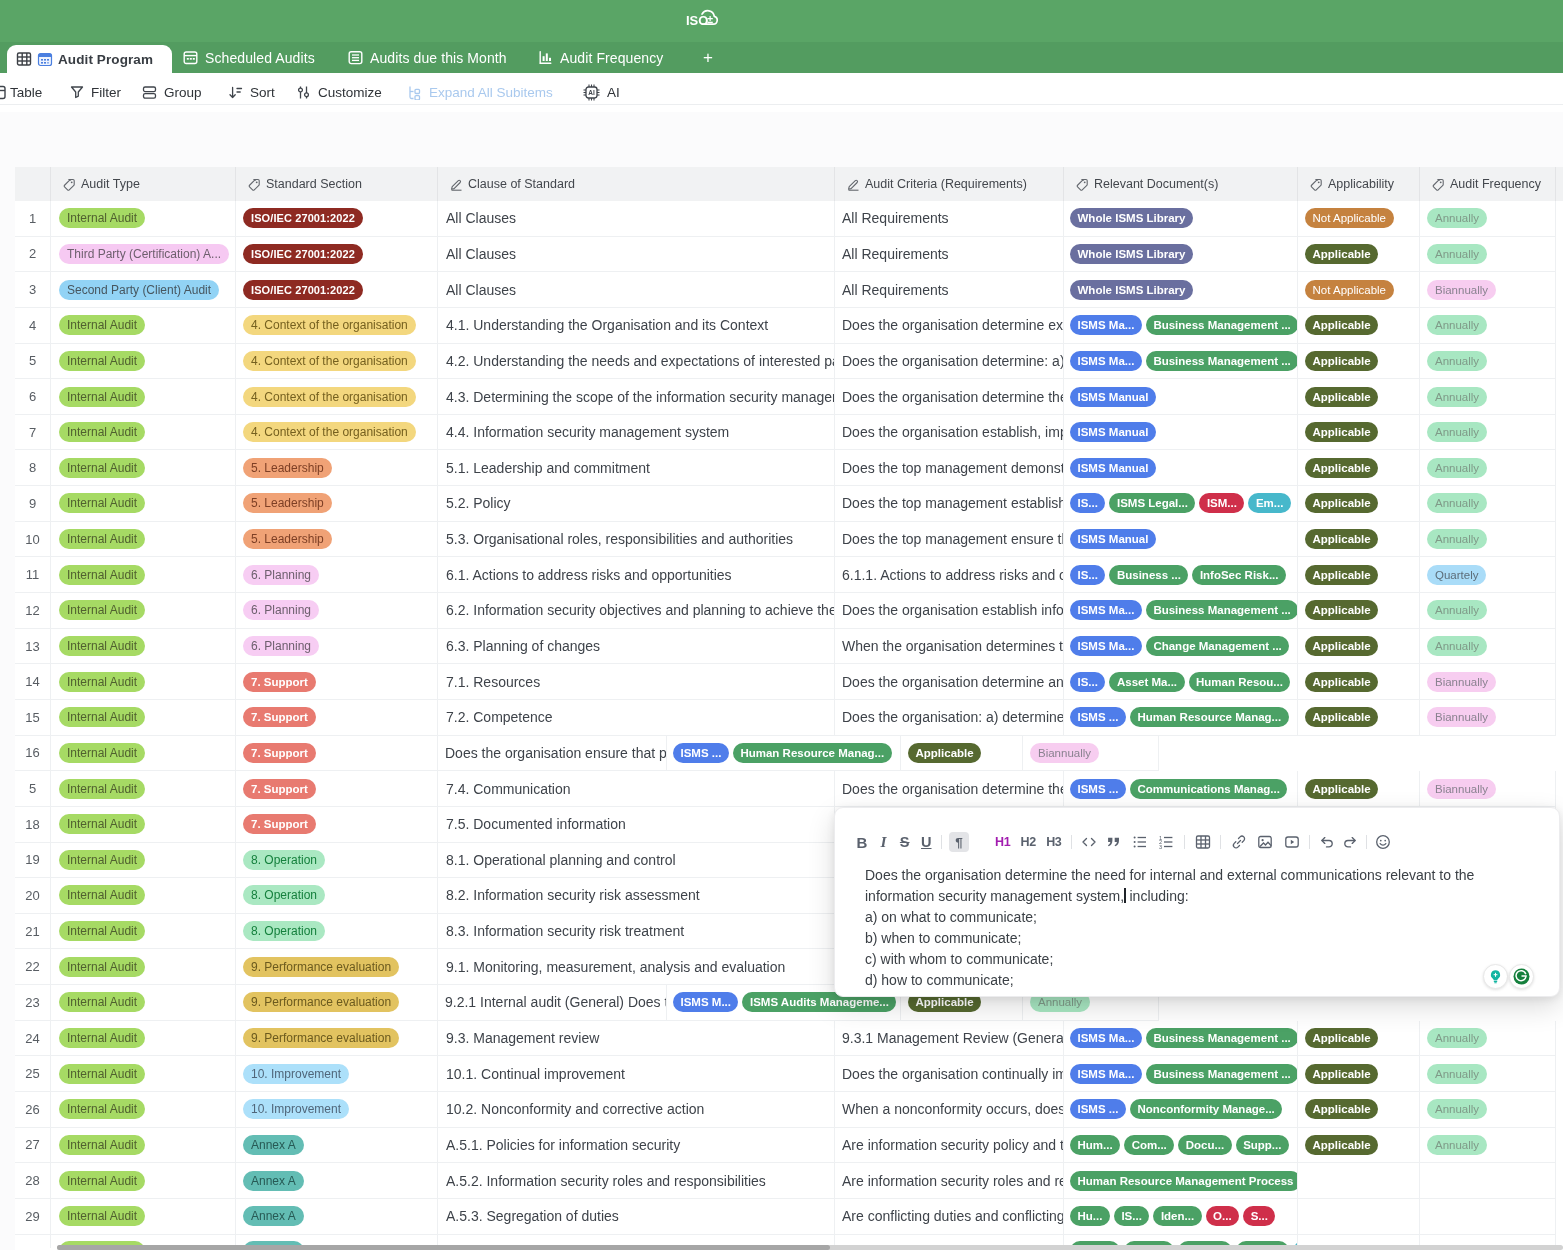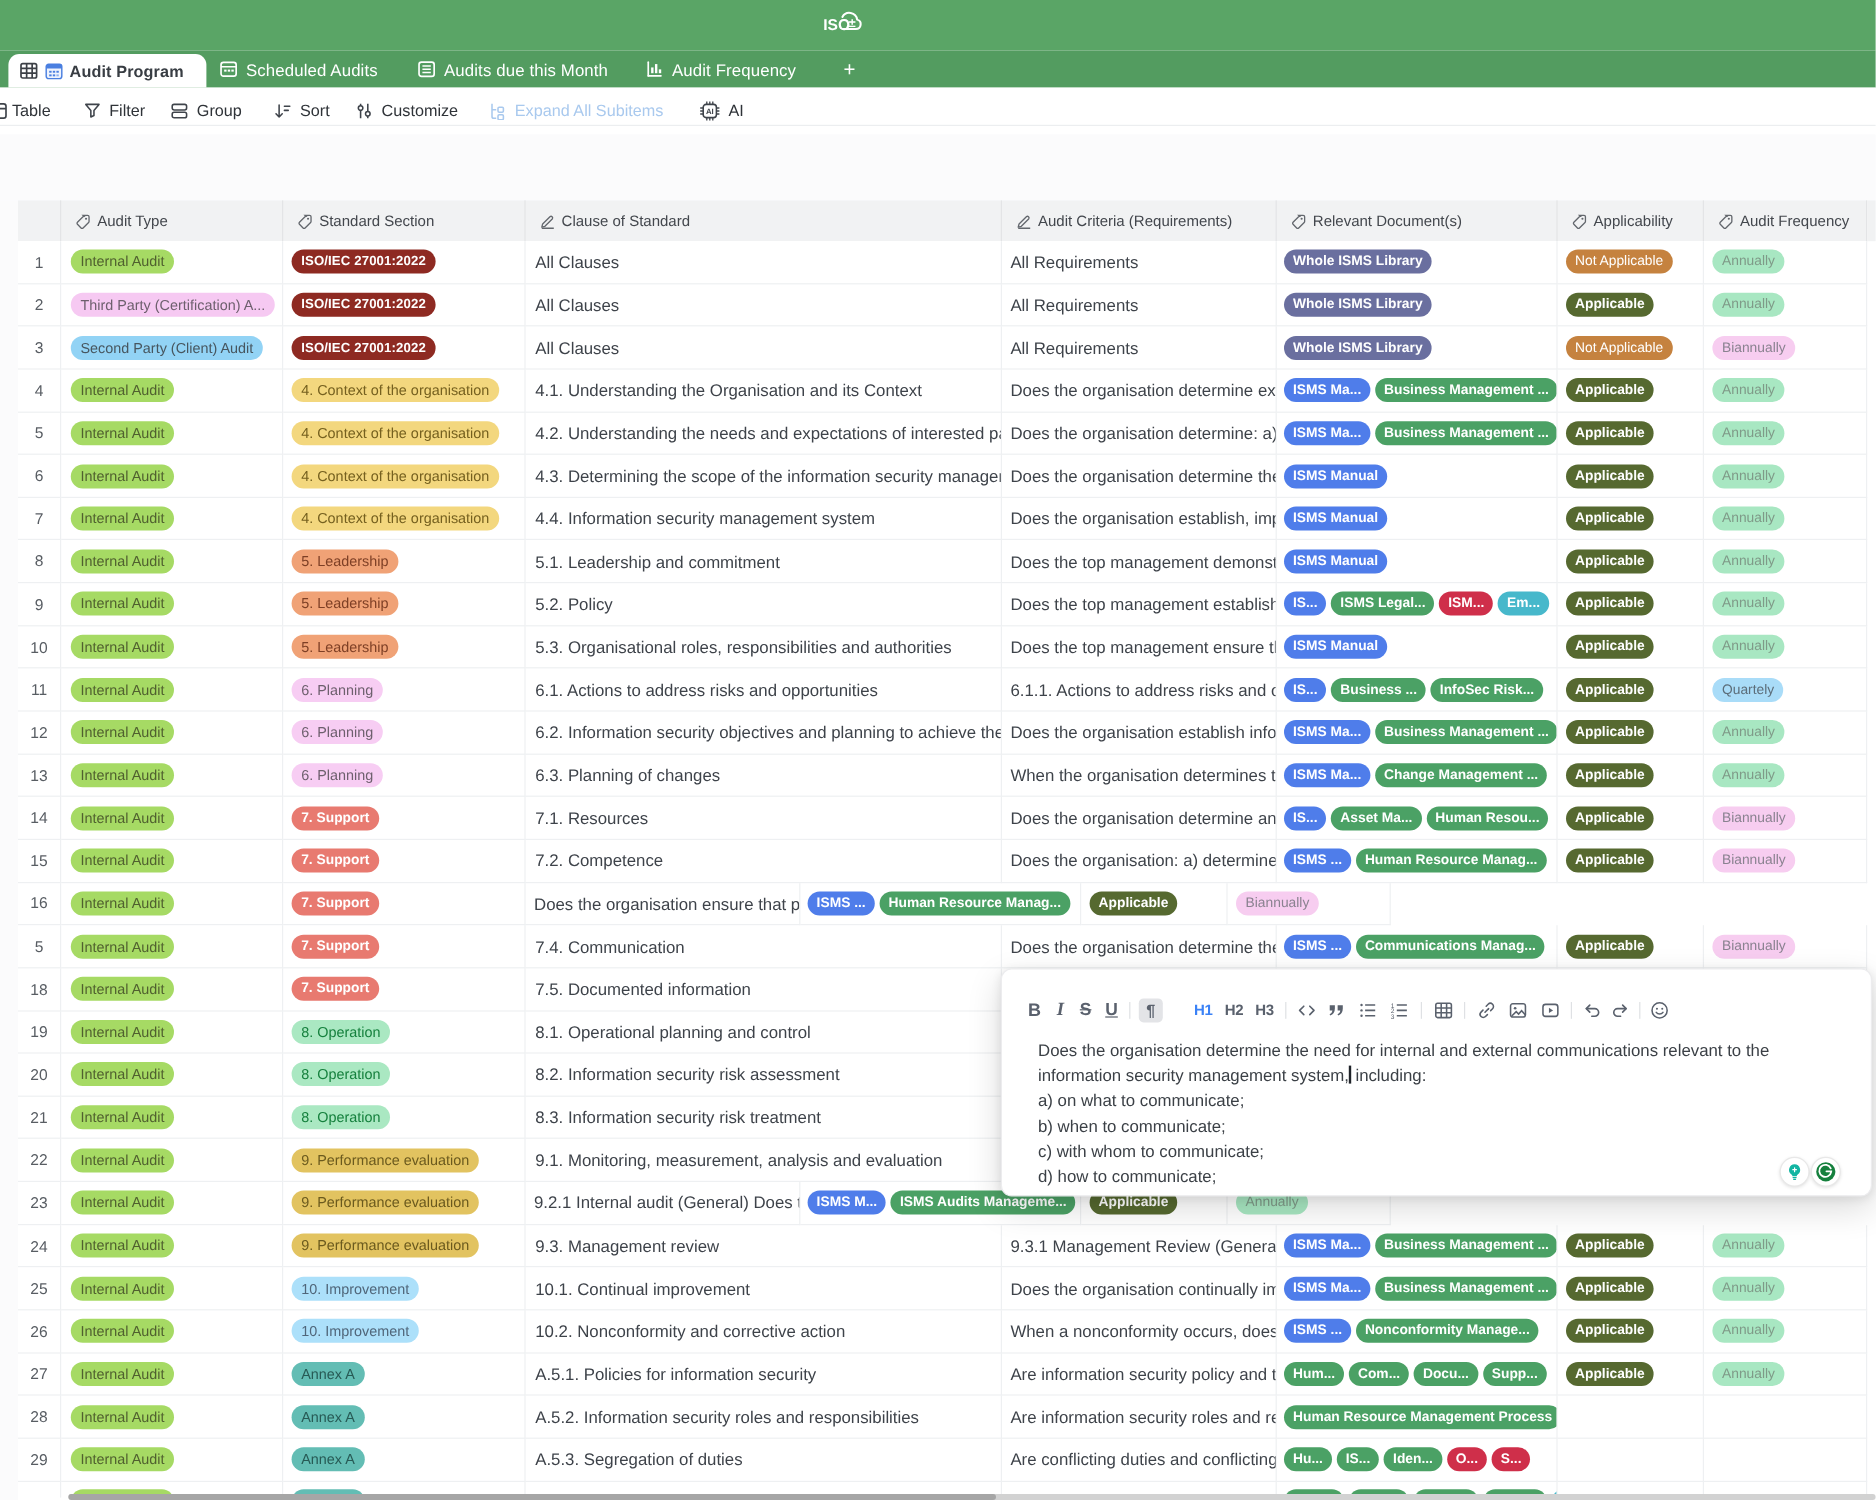--- a/index.html
+++ b/index.html
@@ -816,21 +816,21 @@
 </div>
 <div class="popup">
     <div class="ptools">
       <span class="pt" style="font-size:14px;font-weight:600;color:#5a616d;font-weight:700;font-size:15px;width:18px">B</span>
       <span class="pt" style="font-size:14px;font-weight:600;color:#5a616d;font-style:italic;font-family:'Liberation Serif',serif;font-size:15.5px;width:16px">I</span>
       <span class="pt" style="font-size:14px;font-weight:600;color:#5a616d;text-decoration:line-through;font-weight:600;font-size:14.5px;width:17px">S</span>
       <span class="pt" style="font-size:14px;font-weight:600;color:#5a616d;text-decoration:underline;font-weight:600;font-size:14.5px;width:17px">U</span>
       <span class="psep"></span>
       <span class="pt" style="font-size:14px;font-weight:600;color:#5a616d;font-weight:600;font-size:13.5px;width:20px;height:20px;background:#e3e4e7;border-radius:4px">¶</span>
       <span style="width:14px"></span>
-      <span class="pt" style="font-size:14px;font-weight:600;color:#3b82f6;font-weight:700;font-size:12.5px;width:21px;letter-spacing:-.3px">H1</span>
+      <span class="pt" style="font-size:14px;font-weight:600;color:#a21caf;font-weight:700;font-size:12.5px;width:21px;letter-spacing:-.3px">H1</span>
       <span class="pt" style="font-size:14px;font-weight:600;color:#5a616d;font-weight:700;font-size:12.5px;width:21px;letter-spacing:-.3px">H2</span>
       <span class="pt" style="font-size:14px;font-weight:600;color:#5a616d;font-weight:700;font-size:12.5px;width:21px;letter-spacing:-.3px">H3</span>
       <span class="psep"></span>
       <span class="pt" style="width:20px">
         <svg width="16" height="16" viewBox="0 0 16 16" fill="none">
           <path d="M5.5 4.5L2 8l3.5 3.5M10.5 4.5L14 8l-3.5 3.5" stroke="#5a616d" stroke-width="1.35" stroke-linecap="round" stroke-linejoin="round"></path>
         </svg>
       </span>
       <span class="pt" style="width:21px">
         <svg width="15" height="14" viewBox="0 0 15 14" fill="none">

